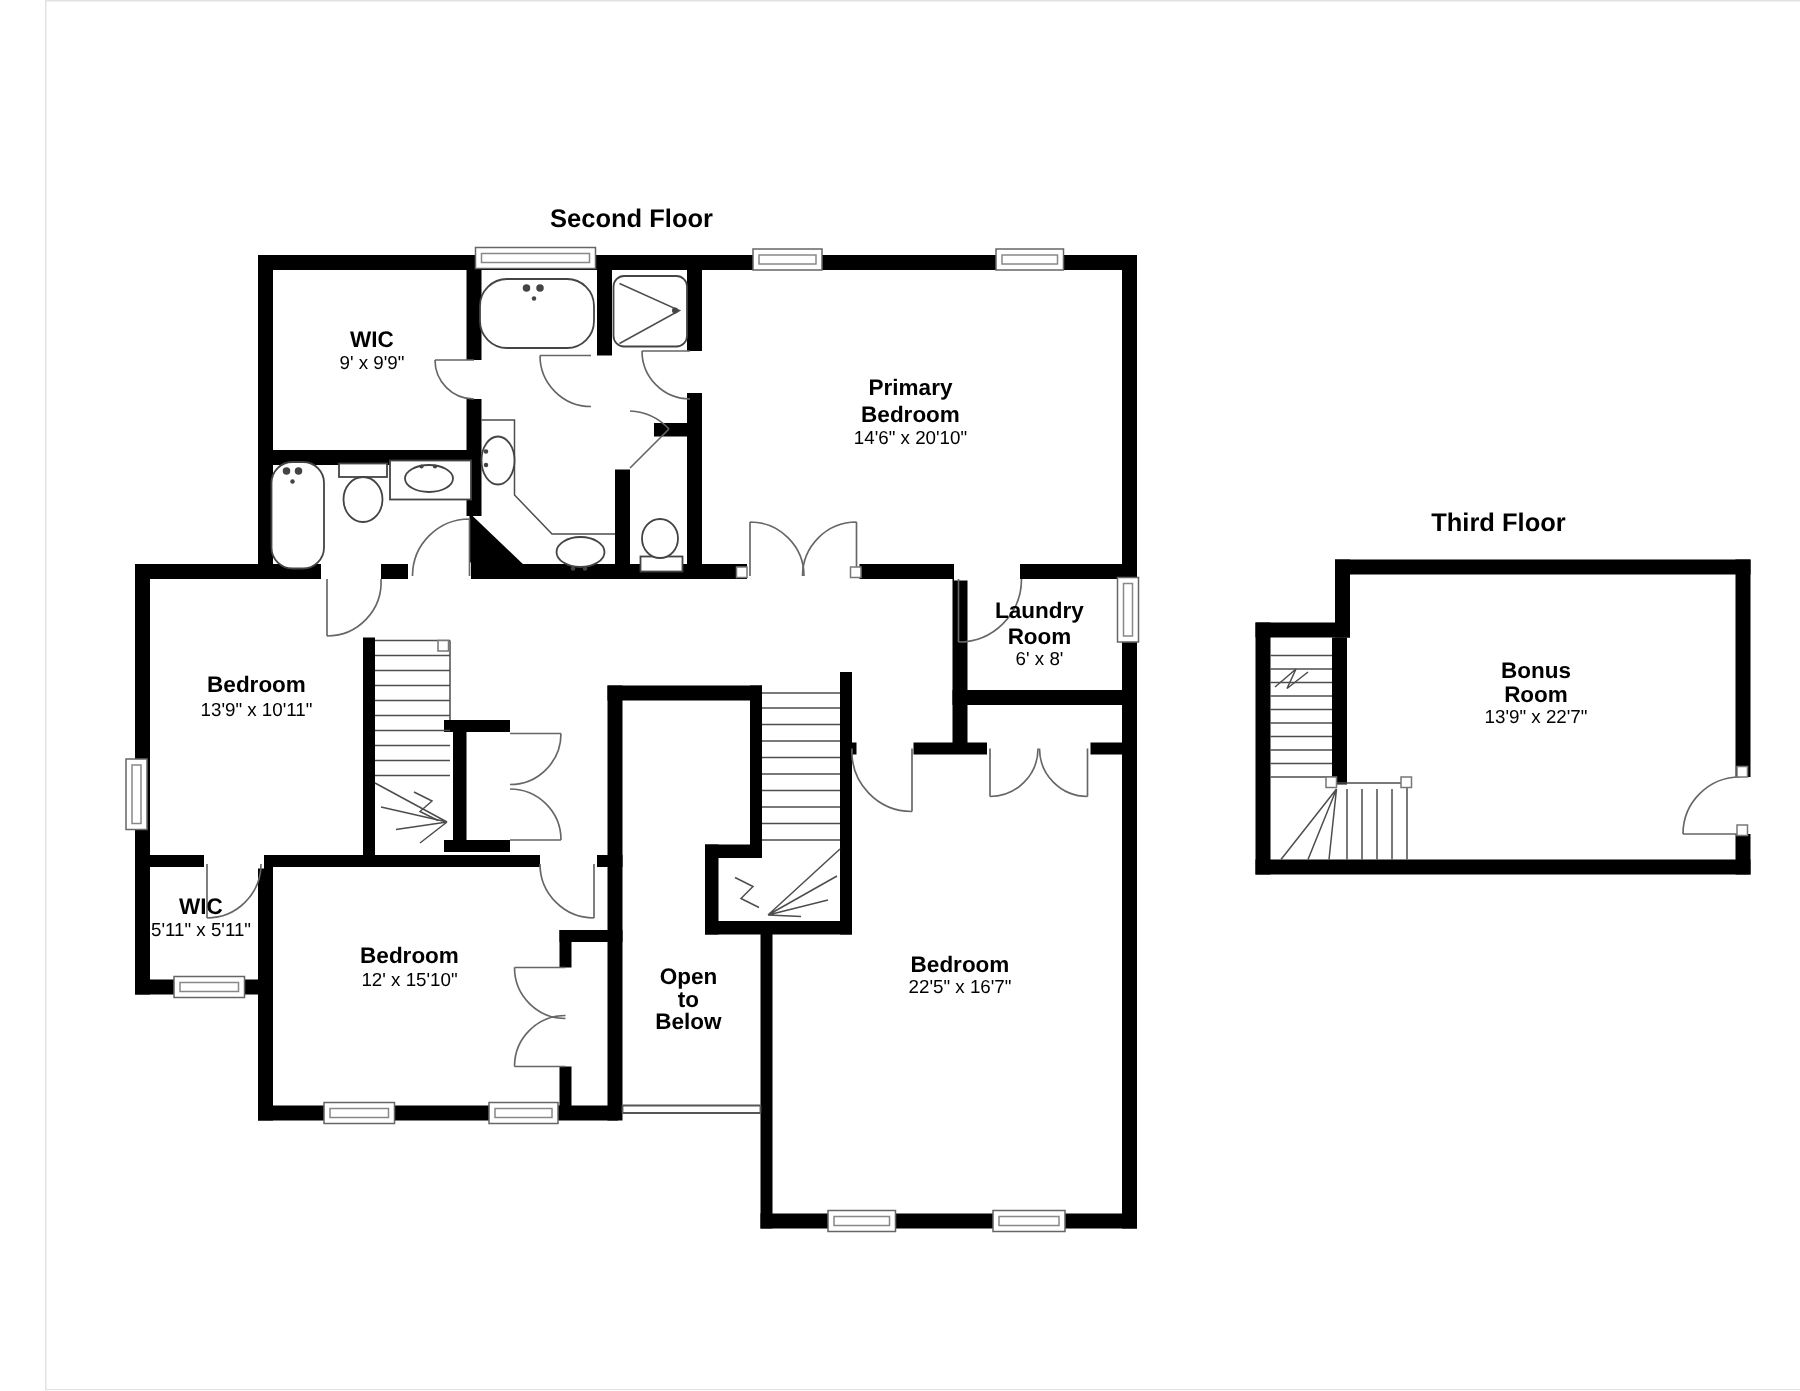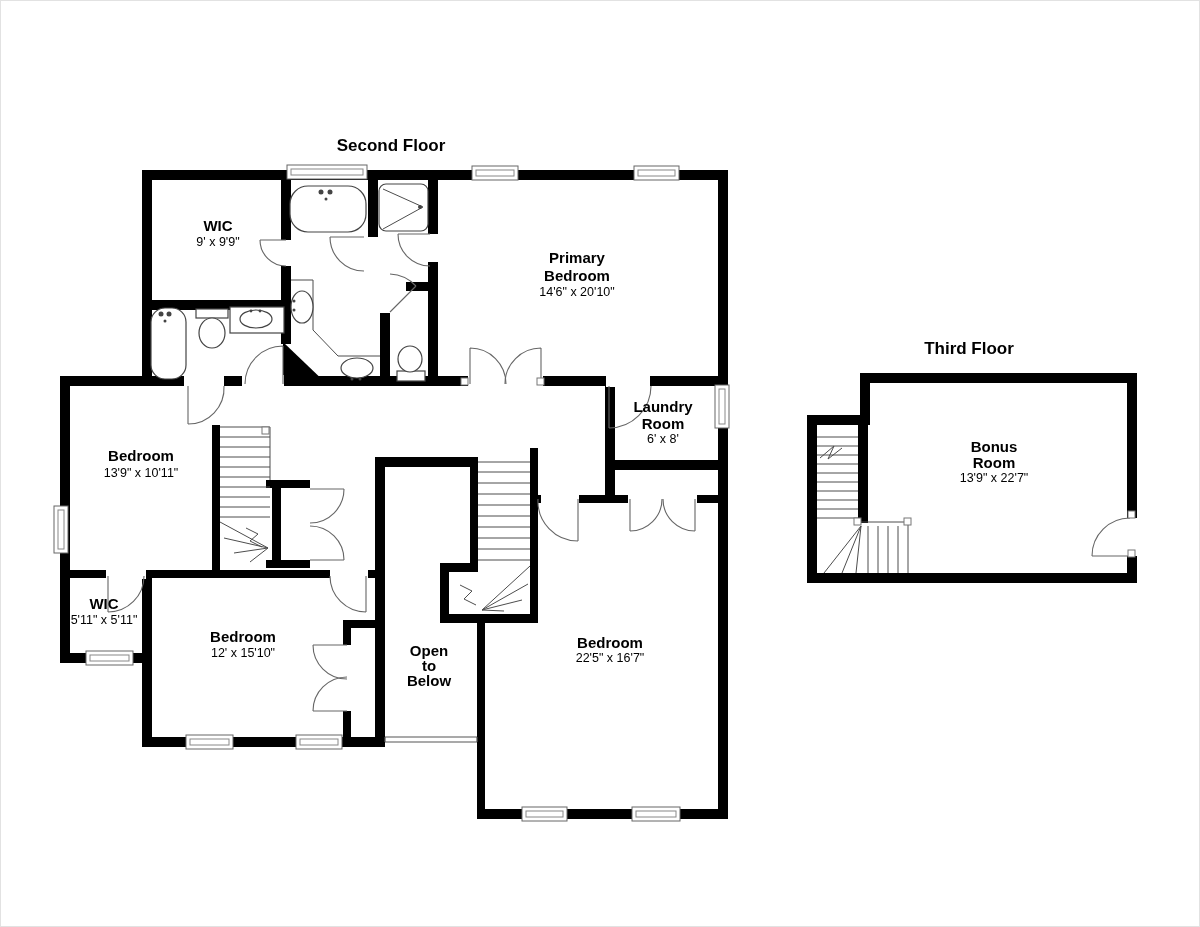--- a/index.html
+++ b/index.html
@@ -1,16 +1,16 @@
 <!DOCTYPE html>
 <html><head>
 <meta charset="utf-8">
 <style>
   html,body{margin:0;padding:0;background:#ffffff;}
-  .canvas{width:1070px;height:927px;position:relative;background:#ffffff;}
+  .canvas{width:1070px;height:927px;position:relative;background:#ffffff;padding-left:30px;}
   svg{display:block;}
   .frame{fill:none;stroke:#e2e2e2;stroke-width:1;}
   .wall{fill:#000000;stroke:none;}
   .gap{fill:#ffffff;stroke:none;}
   .thin{stroke:#4d4d4d;stroke-width:1;fill:none;}
   .door{stroke:#666666;stroke-width:1.1;fill:none;}
   .fix{stroke:#444444;stroke-width:1.2;fill:#ffffff;}
   .fixdot{fill:#444444;stroke:none;}
   .win-o{fill:#ffffff;stroke:#666666;stroke-width:1;}
   .win-i{fill:#ffffff;stroke:#888888;stroke-width:1;}

